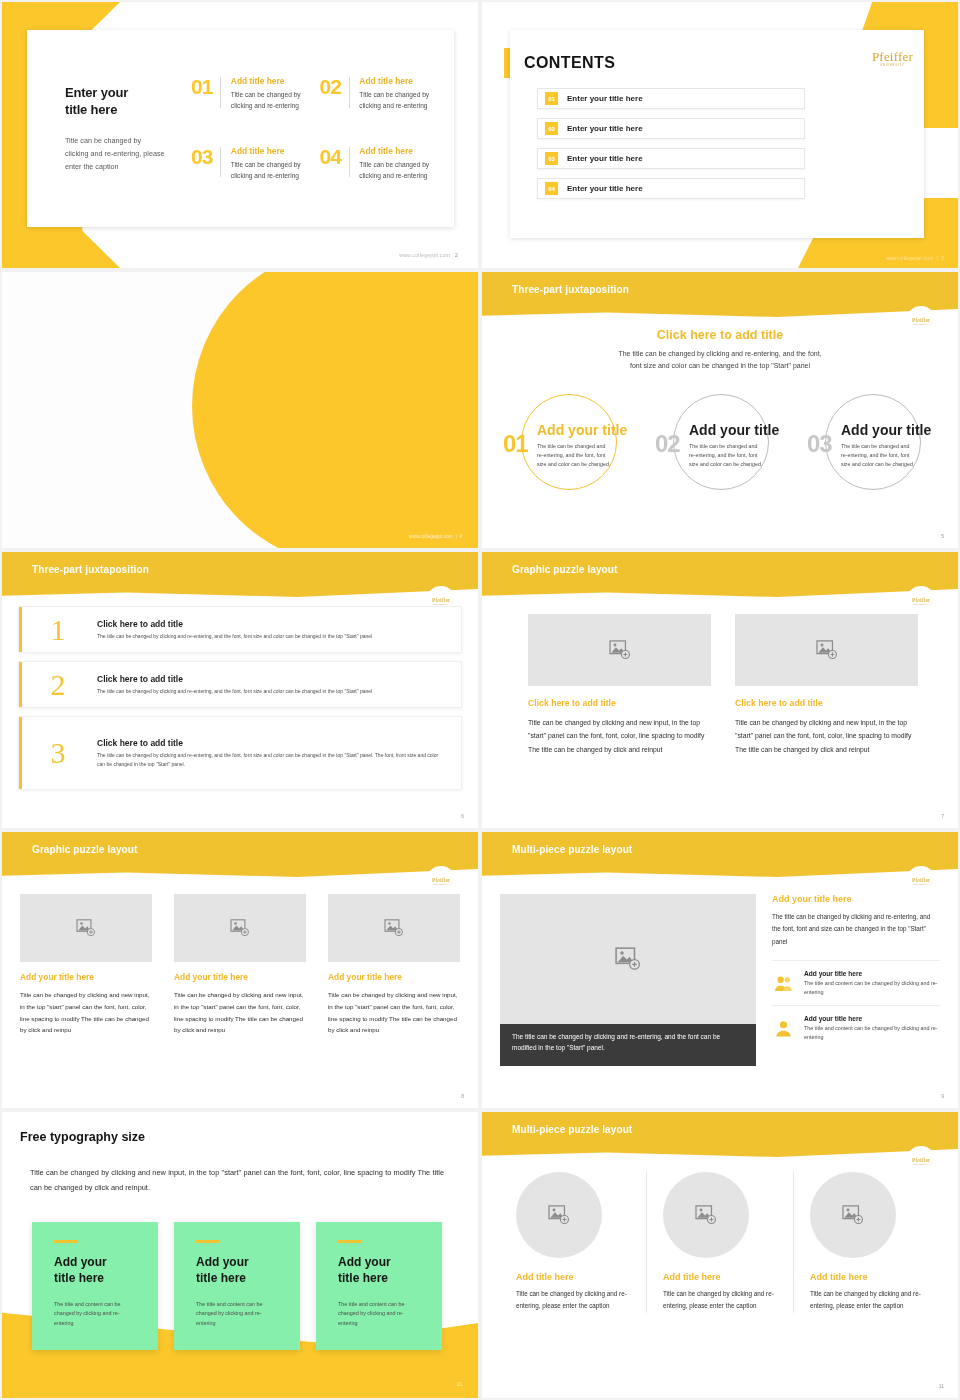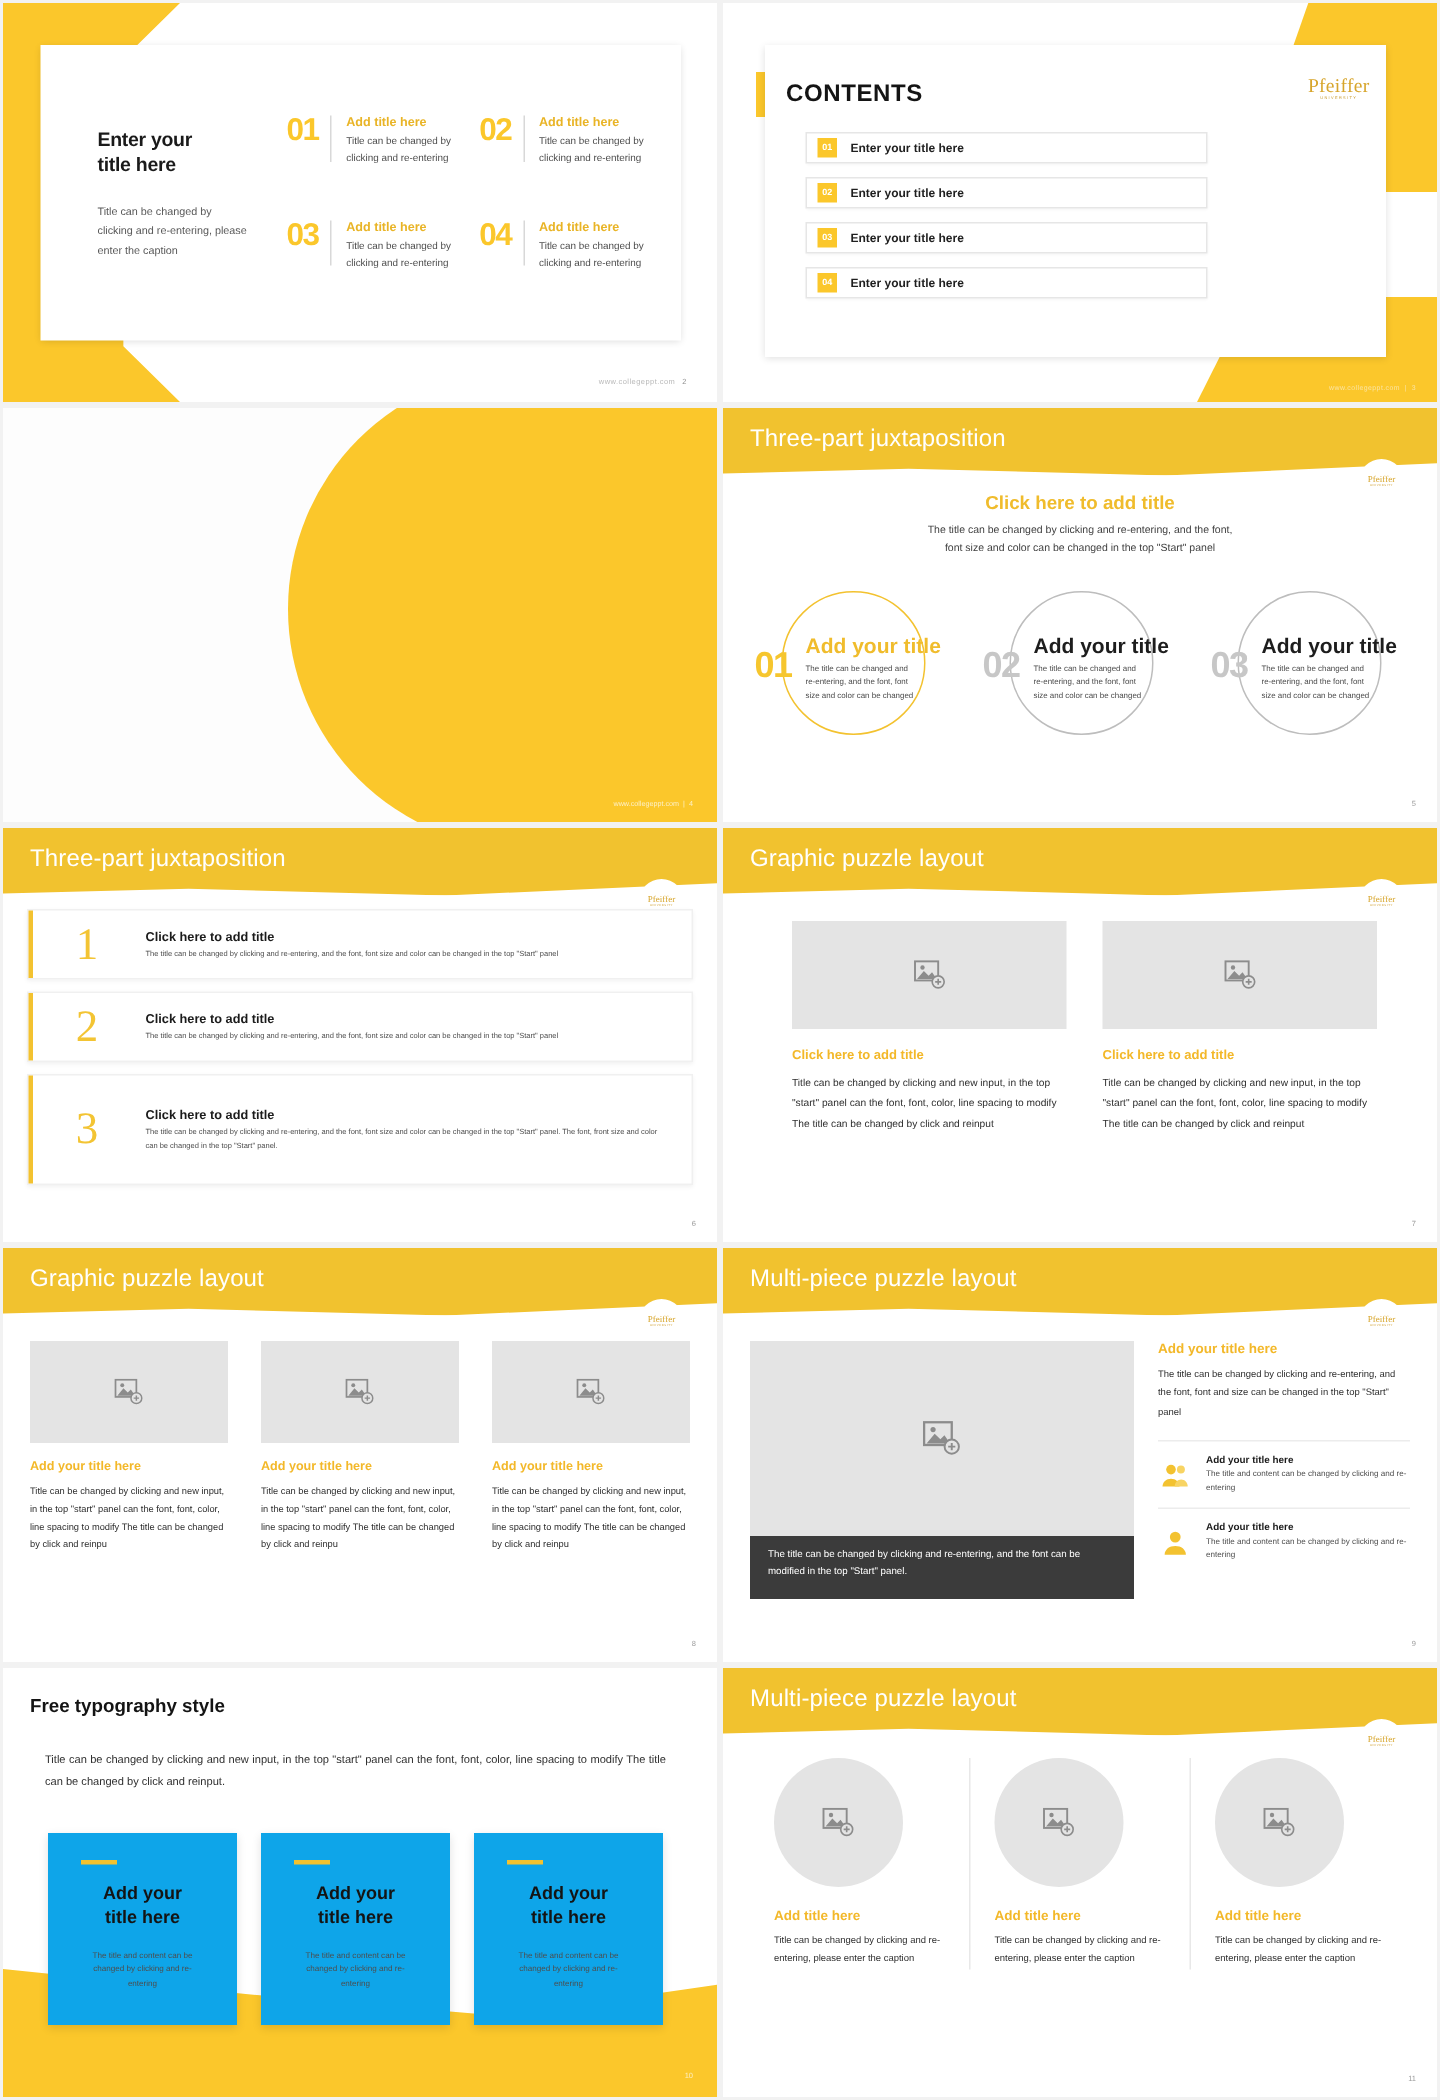--- a/index.html
+++ b/index.html
@@ -108,22 +108,22 @@
   }
   .s3-foot { position: absolute; right: 16px; bottom: 9px; font-size: 4.8px; color: #fdf0c6; }
 
   
   .hdr {
     position: absolute; left: 0; top: 0; width: 100%; height: 45px;
     background: #F1C22F;
     clip-path: polygon(0 0, 100% 0, 100% 82%, 62% 100%, 26% 90%, 0 97%);
   }
   .hdr-title {
-    position: absolute; left: 18px; top: 12px;
-    font-size: 16px; font-weight: 400; color: #ffffff; letter-spacing: .1px;
+    position: absolute; left: 30px; top: 12px;
+    font-size: 10px; font-weight: 700; color: #ffffff; letter-spacing: .1px;
   }
   .hdr-logo {
     position: absolute; right: 22px; top: 34px; width: 30px; height: 30px;
     border-radius: 50%; background: #fff; display: flex; flex-direction: column;
     align-items: center; justify-content: center; line-height: 1;
   }
   .hdr-logo-main { font-family: "Liberation Serif", serif; font-size: 6px; color: #D7A52B; }
   .hdr-logo-sub { font-size: 1.9px; color: #D0A133; letter-spacing: .4px; margin-top: 1px; }
   .pg { position: absolute; right: 14px; bottom: 9px; font-size: 5px; color: #9a9a9a; }
 
@@ -196,21 +196,21 @@
 
   
   .s10-yellow {
     position: absolute; left: 0; bottom: 0; width: 100%; height: 104px; background: #FBC72B;
     clip-path: polygon(0 18%, 34% 34%, 70% 48%, 100% 28%, 100% 100%, 0 100%);
   }
   .s10-title { position: absolute; left: 18px; top: 18px; font-size: 12.5px; font-weight: 700; color: #141414; }
   .s10-para { position: absolute; left: 28px; right: 34px; top: 54px;
               font-size: 7.4px; color: #2e2e2e; line-height: 2; text-align: justify; }
   .s10-cards { position: absolute; left: 30px; right: 36px; top: 110px; display: flex; gap: 16px; }
-  .s10-card { flex: 1; background: #0ea5e9; box-shadow: 0 2px 6px rgba(0,0,0,.12); padding: 18px 22px 20px; height: 128px; text-align: center; }
+  .s10-card { flex: 1; background: #86efac; box-shadow: 0 2px 6px rgba(0,0,0,.12); padding: 18px 22px 20px; height: 128px; }
   .s10-dash { width: 24px; height: 3px; background: #F3C230; margin-bottom: 12px; }
   .s10-ct { font-size: 12px; font-weight: 700; color: #141414; line-height: 1.32; }
   .s10-cd { margin-top: 13px; font-size: 5.4px; color: #4d4d4d; line-height: 1.82; }
   .s10-pg { position: absolute; right: 16px; bottom: 11px; font-size: 5px; color: #fdeec2; }
 
   
   .s11-cols { position: absolute; left: 18px; right: 18px; top: 60px; display: flex; }
   .s11-col { flex: 1; padding: 0 16px; position: relative; }
   .s11-col + .s11-col { border-left: 1px solid #e8e8e8; }
   .s11-circ { width: 86px; height: 86px; border-radius: 50%; background: #e4e4e4;
@@ -536,21 +536,21 @@
             <div class="s9-id">The title and content can be changed by clicking and re-entering</div>
           </div>
         </div>
       </div>
     </div>
     <div class="pg">9</div>
   </div>
 
   <div class="slide">
     <div class="s10-yellow"></div>
-    <div class="s10-title">Free typography style</div>
+    <div class="s10-title">Free typography size</div>
     <div class="s10-para">Title can be changed by clicking and new input, in the top "start" panel can the font, font, color, line spacing to modify The title can be changed by click and reinput.</div>
     <div class="s10-cards">
       <div class="s10-card">
         <div class="s10-dash"></div>
         <div class="s10-ct" style="white-space:pre-line">Add your
 title here</div>
         <div class="s10-cd">The title and content can be changed by clicking and re-entering</div>
       </div>
       <div class="s10-card">
         <div class="s10-dash"></div>

